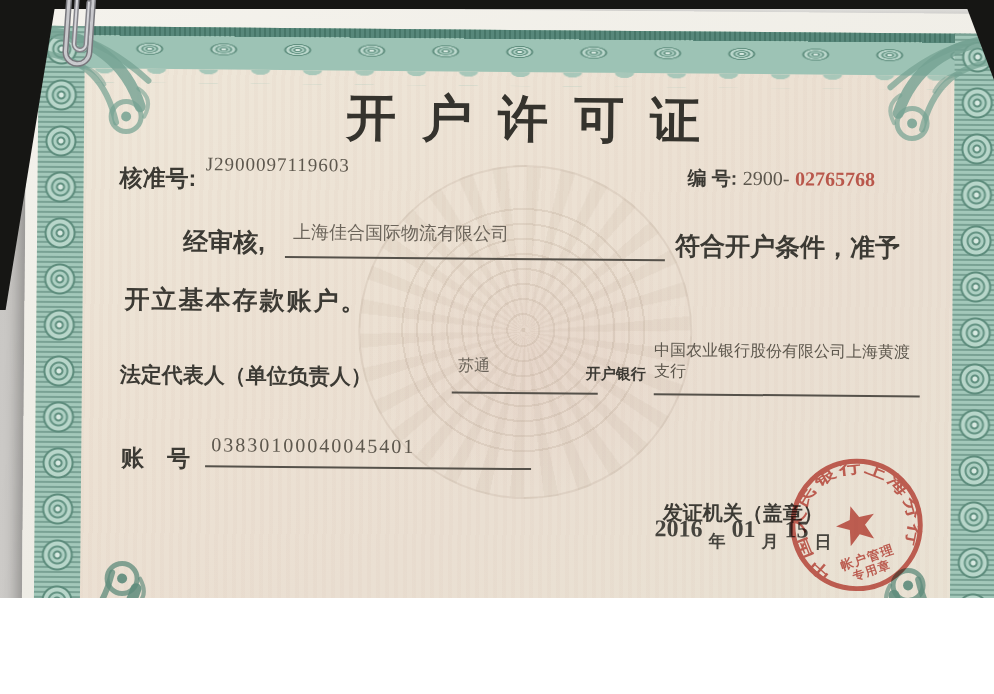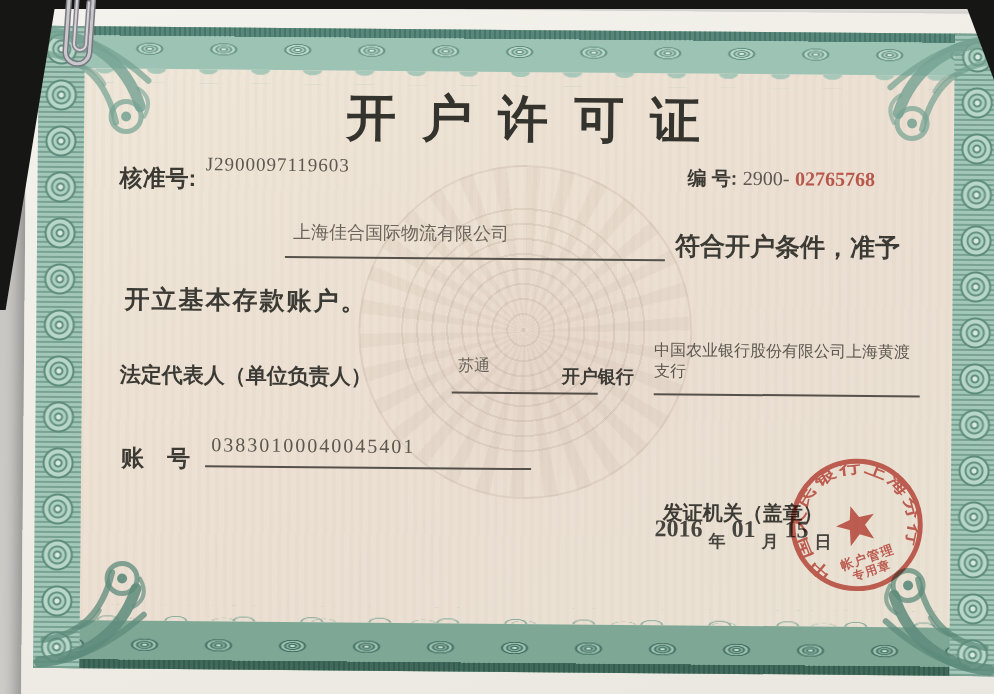--- a/index.html
+++ b/index.html
@@ -1,17 +1,17 @@
 <!DOCTYPE html>
 <html><head>
 <meta charset="utf-8">
 <style>
   html,body{margin:0;padding:0;}
   .photo{
-    position:relative; width:994px; height:694px; overflow:hidden;
+    position:relative; width:994px; height:598px; overflow:hidden;
     background:linear-gradient(105deg,#c6c4c1 0%,#d4d2cf 30%,#e7e6e3 68%,#dddcd9 100%);
     font-family:"Liberation Sans","DejaVu Sans",sans-serif;
   }
   
   .paper{
     position:absolute; left:24px; top:10px; width:992px; height:706px;
     background:linear-gradient(160deg,#f4f2ec 0%,#efede6 45%,#e9e7e0 100%);
     transform:rotate(0.5deg); transform-origin:50% 50%;
     box-shadow:-6px 4px 14px rgba(0,0,0,.28);
   }
@@ -78,21 +78,21 @@
   .row1-lbl{left:28px;top:96px;font-size:23px;}
   .row1-val{left:114px;top:86px;font-size:19px;letter-spacing:1px;}
   .serial{left:596px;top:94px;font-size:20px;}
   .serial .lbl{font-size:19px;text-align:right;}
   .review-lbl{left:92px;top:158px;font-size:25px;}
   .company{left:202px;top:152px;font-size:18px;color:#6b645a;}
   .qualify{left:584px;top:158px;font-size:25px;}
   .openline{left:34px;top:216px;font-size:25px;letter-spacing:2px;}
   .legal-lbl{left:30px;top:294px;font-size:21px;}
   .legal-name{left:368px;top:286px;font-size:16px;color:#6b645a;}
-  .bank-lbl{left:472px;top:294px;font-size:18px;text-align:right;}
+  .bank-lbl{left:496px;top:294px;font-size:15px;text-align:right;}
   .bank-val{left:564px;top:268px;width:266px;font-size:16px;line-height:21px;color:#5d574d;
     font-family:"Liberation Serif","DejaVu Serif",serif;white-space:normal;}
   .acct-lbl{left:32px;top:376px;font-size:23px;}
   .acct-val{left:122px;top:366px;font-size:20px;letter-spacing:2px;}
   .issuer{left:574px;top:428px;font-size:20px;}
   .dateline{left:566px;top:448px;font-size:17px;color:#46443e;}
   .dateline .num{font-family:"Liberation Serif","DejaVu Serif",serif;position:relative;top:-4px;font-size:24px;font-weight:bold;}
   .dateline .unit{font-weight:bold;position:relative;top:6px;}
   .dateline span{margin-right:6px;}
   
@@ -174,20 +174,21 @@
 
         <span class="abs lbl row1-lbl">核准号:</span>
         <span class="abs val row1-val">J2900097119603</span>
 
         <span class="abs serial">
           <span class="lbl">编 号:</span>
           <span class="val">2900-</span>
           <span class="val red">02765768</span>
         </span>
 
+        <span class="abs lbl review-lbl">经审核,</span>
         <span class="abs val company">上海佳合国际物流有限公司</span>
         <div class="uline" style="left:194px;top:158px;width:380px;height:30px;"></div>
         <span class="abs lbl qualify">符合开户条件，准予</span>
 
         <span class="abs lbl openline">开立基本存款账户。</span>
 
         <span class="abs lbl legal-lbl">法定代表人（单位负责人）</span>
         <span class="abs val legal-name">苏通</span>
         <div class="uline" style="left:362px;top:292px;width:146px;height:30px;"></div>
 

